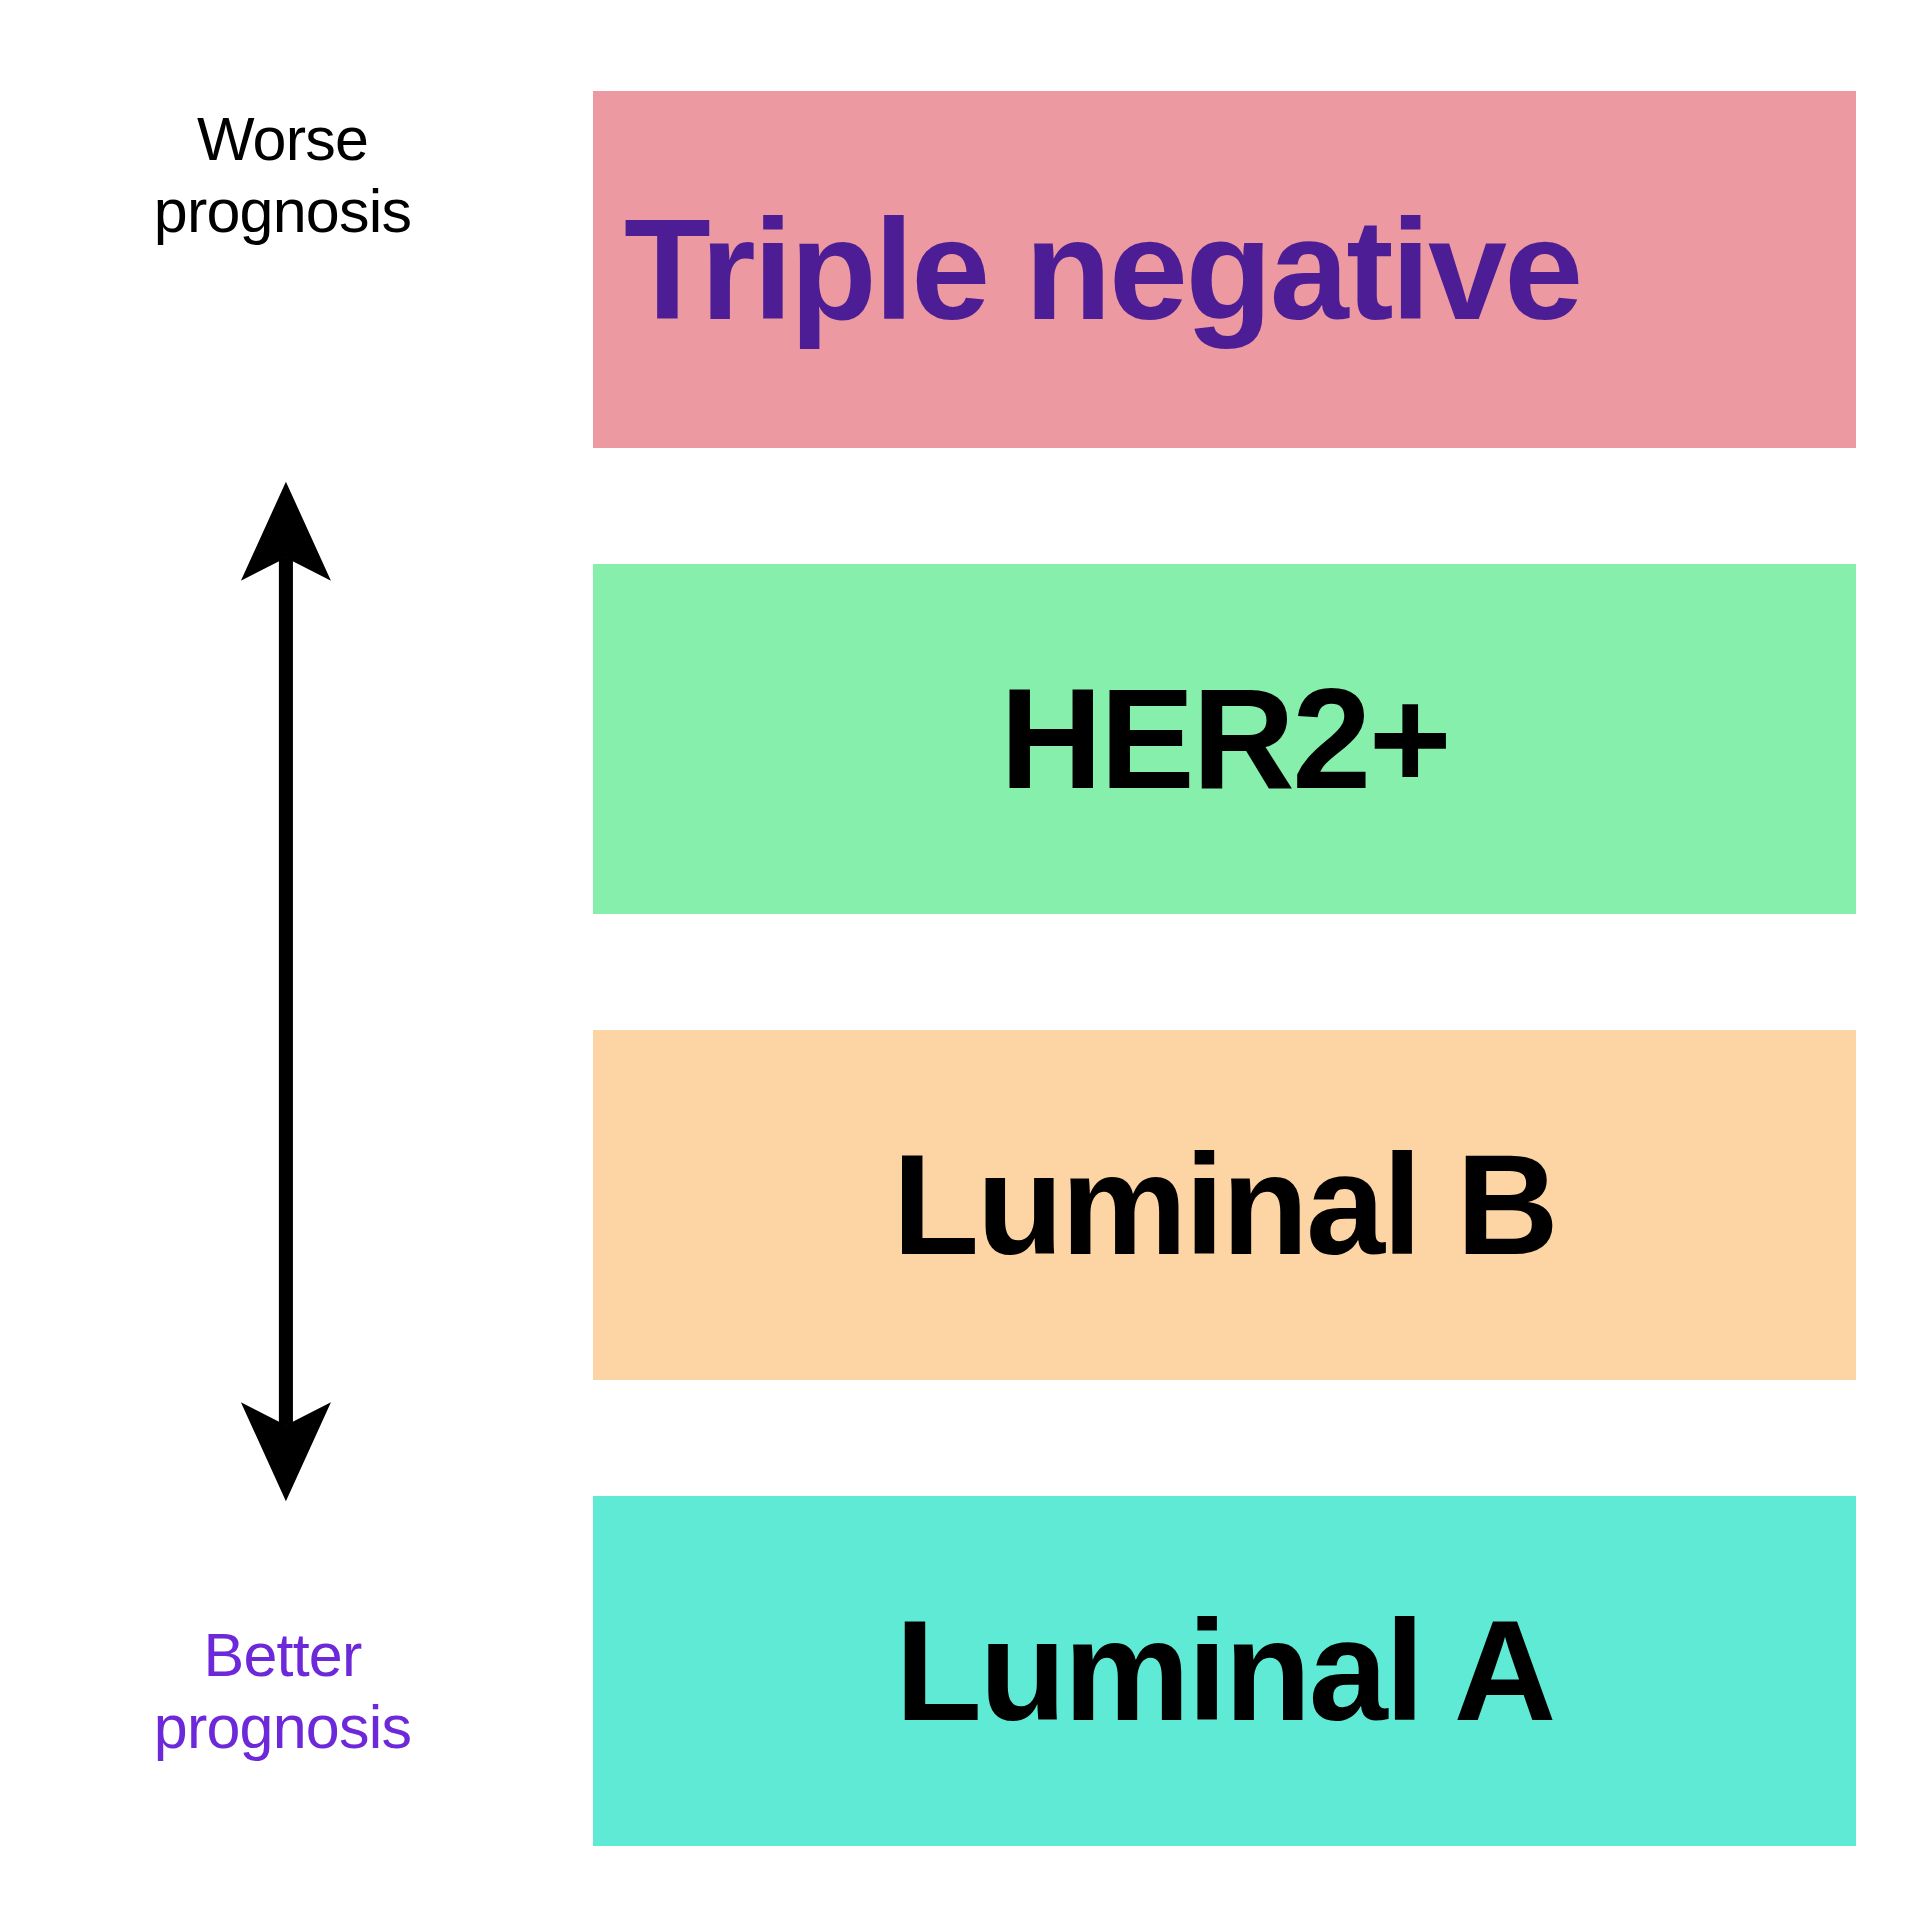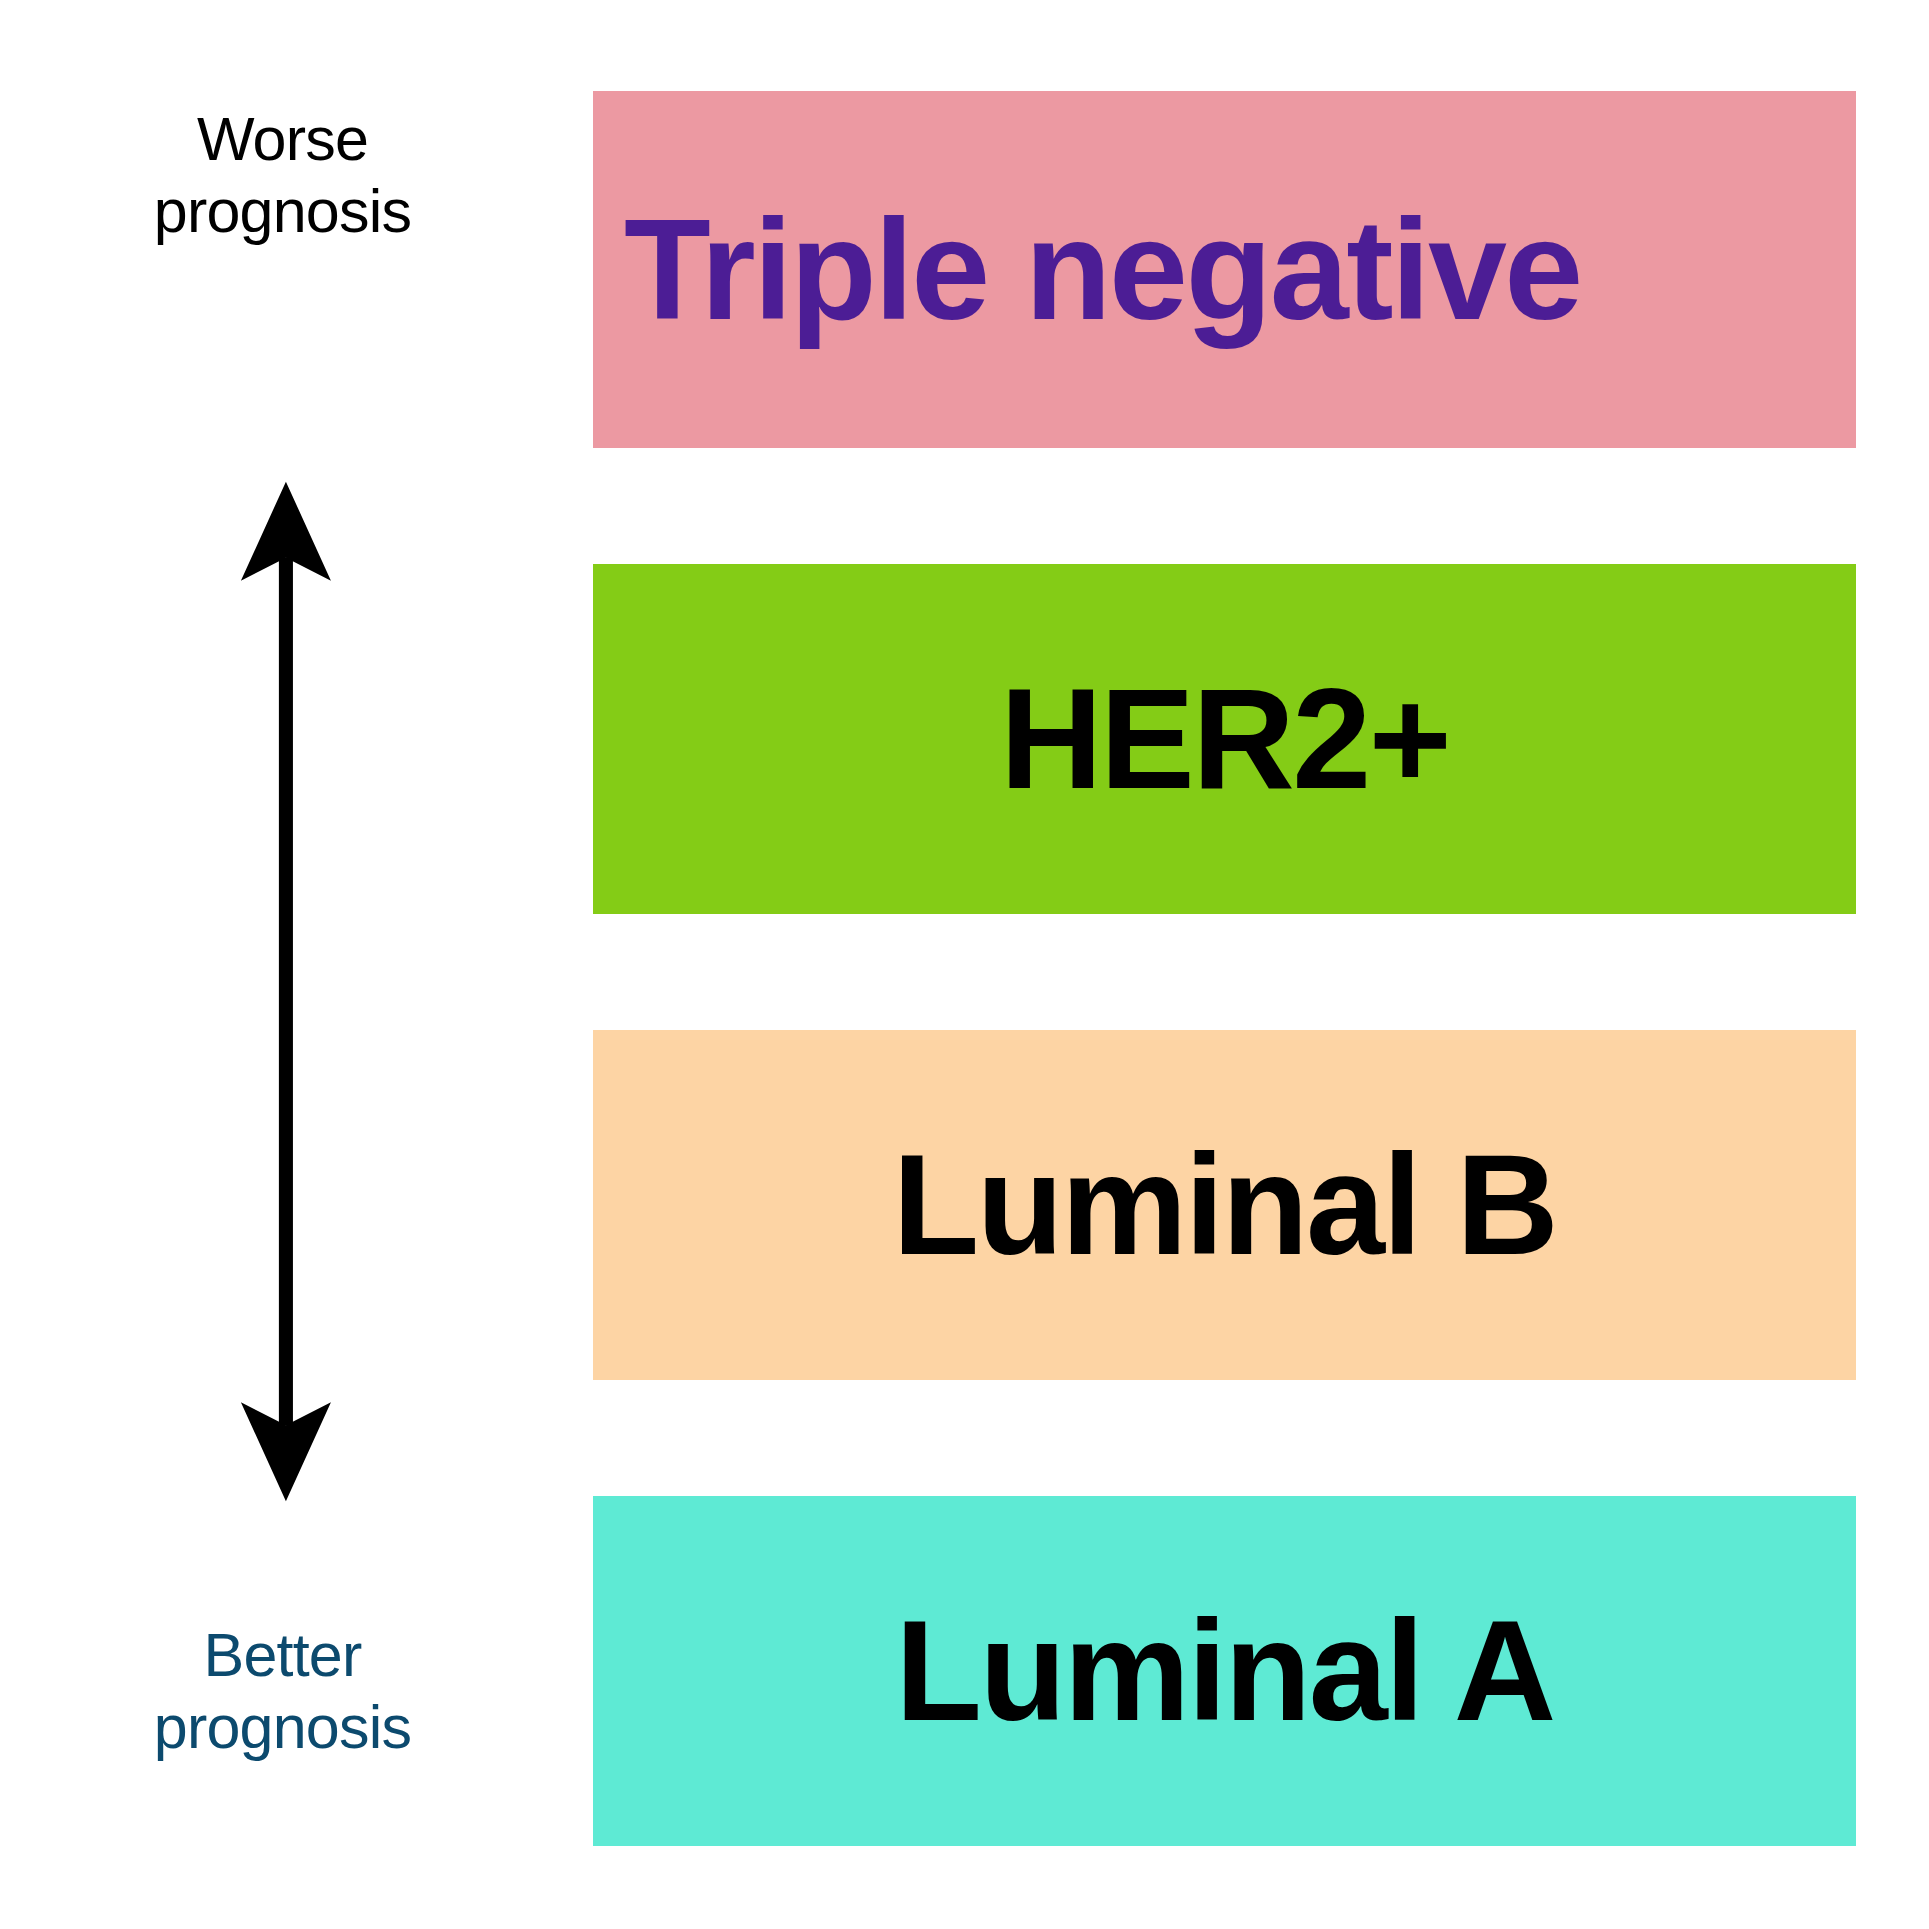--- a/index.html
+++ b/index.html
@@ -91,30 +91,30 @@
     <svg viewBox="0 0 190 1250" xmlns="http://www.w3.org/2000/svg" aria-hidden="true">
 
       <rect x="87" y="100" width="17" height="1050" fill="#000000"></rect>
 
       <polygon points="95.5,8 150,128 95.5,100 41,128" fill="#000000"></polygon>
 
       <polygon points="95.5,1242 150,1122 95.5,1150 41,1122" fill="#000000"></polygon>
     </svg>
   </div>
 
-  <div class="axis-label" id="label-better" style="color: #0c4a6e;">
+  <div class="axis-label" id="label-better" style="color: #6d28d9;">
     <span class="line">Better</span>
     <span class="line">prognosis</span>
   </div>
 
   <div class="subtype-bar" id="bar-triple-negative" style="background-color: rgb(236, 153, 162);">
     <span class="subtype-label" style="color: #4c1d95;">Triple negative</span>
   </div>
 
-  <div class="subtype-bar" id="bar-her2" style="background-color: #84cc16; justify-content: center;">
+  <div class="subtype-bar" id="bar-her2" style="background-color: #86efac; justify-content: center;">
     <span class="subtype-label" style="color: rgb(0, 0, 0);">HER2+</span>
   </div>
 
   <div class="subtype-bar" id="bar-luminal-b" style="background-color: rgb(253, 212, 164);">
     <span class="subtype-label" style="color: rgb(0, 0, 0);">Luminal B</span>
   </div>
 
   <div class="subtype-bar" id="bar-luminal-a" style="background-color: #5eead4;">
     <span class="subtype-label" style="color: rgb(0, 0, 0);">Luminal A</span>
   </div>

